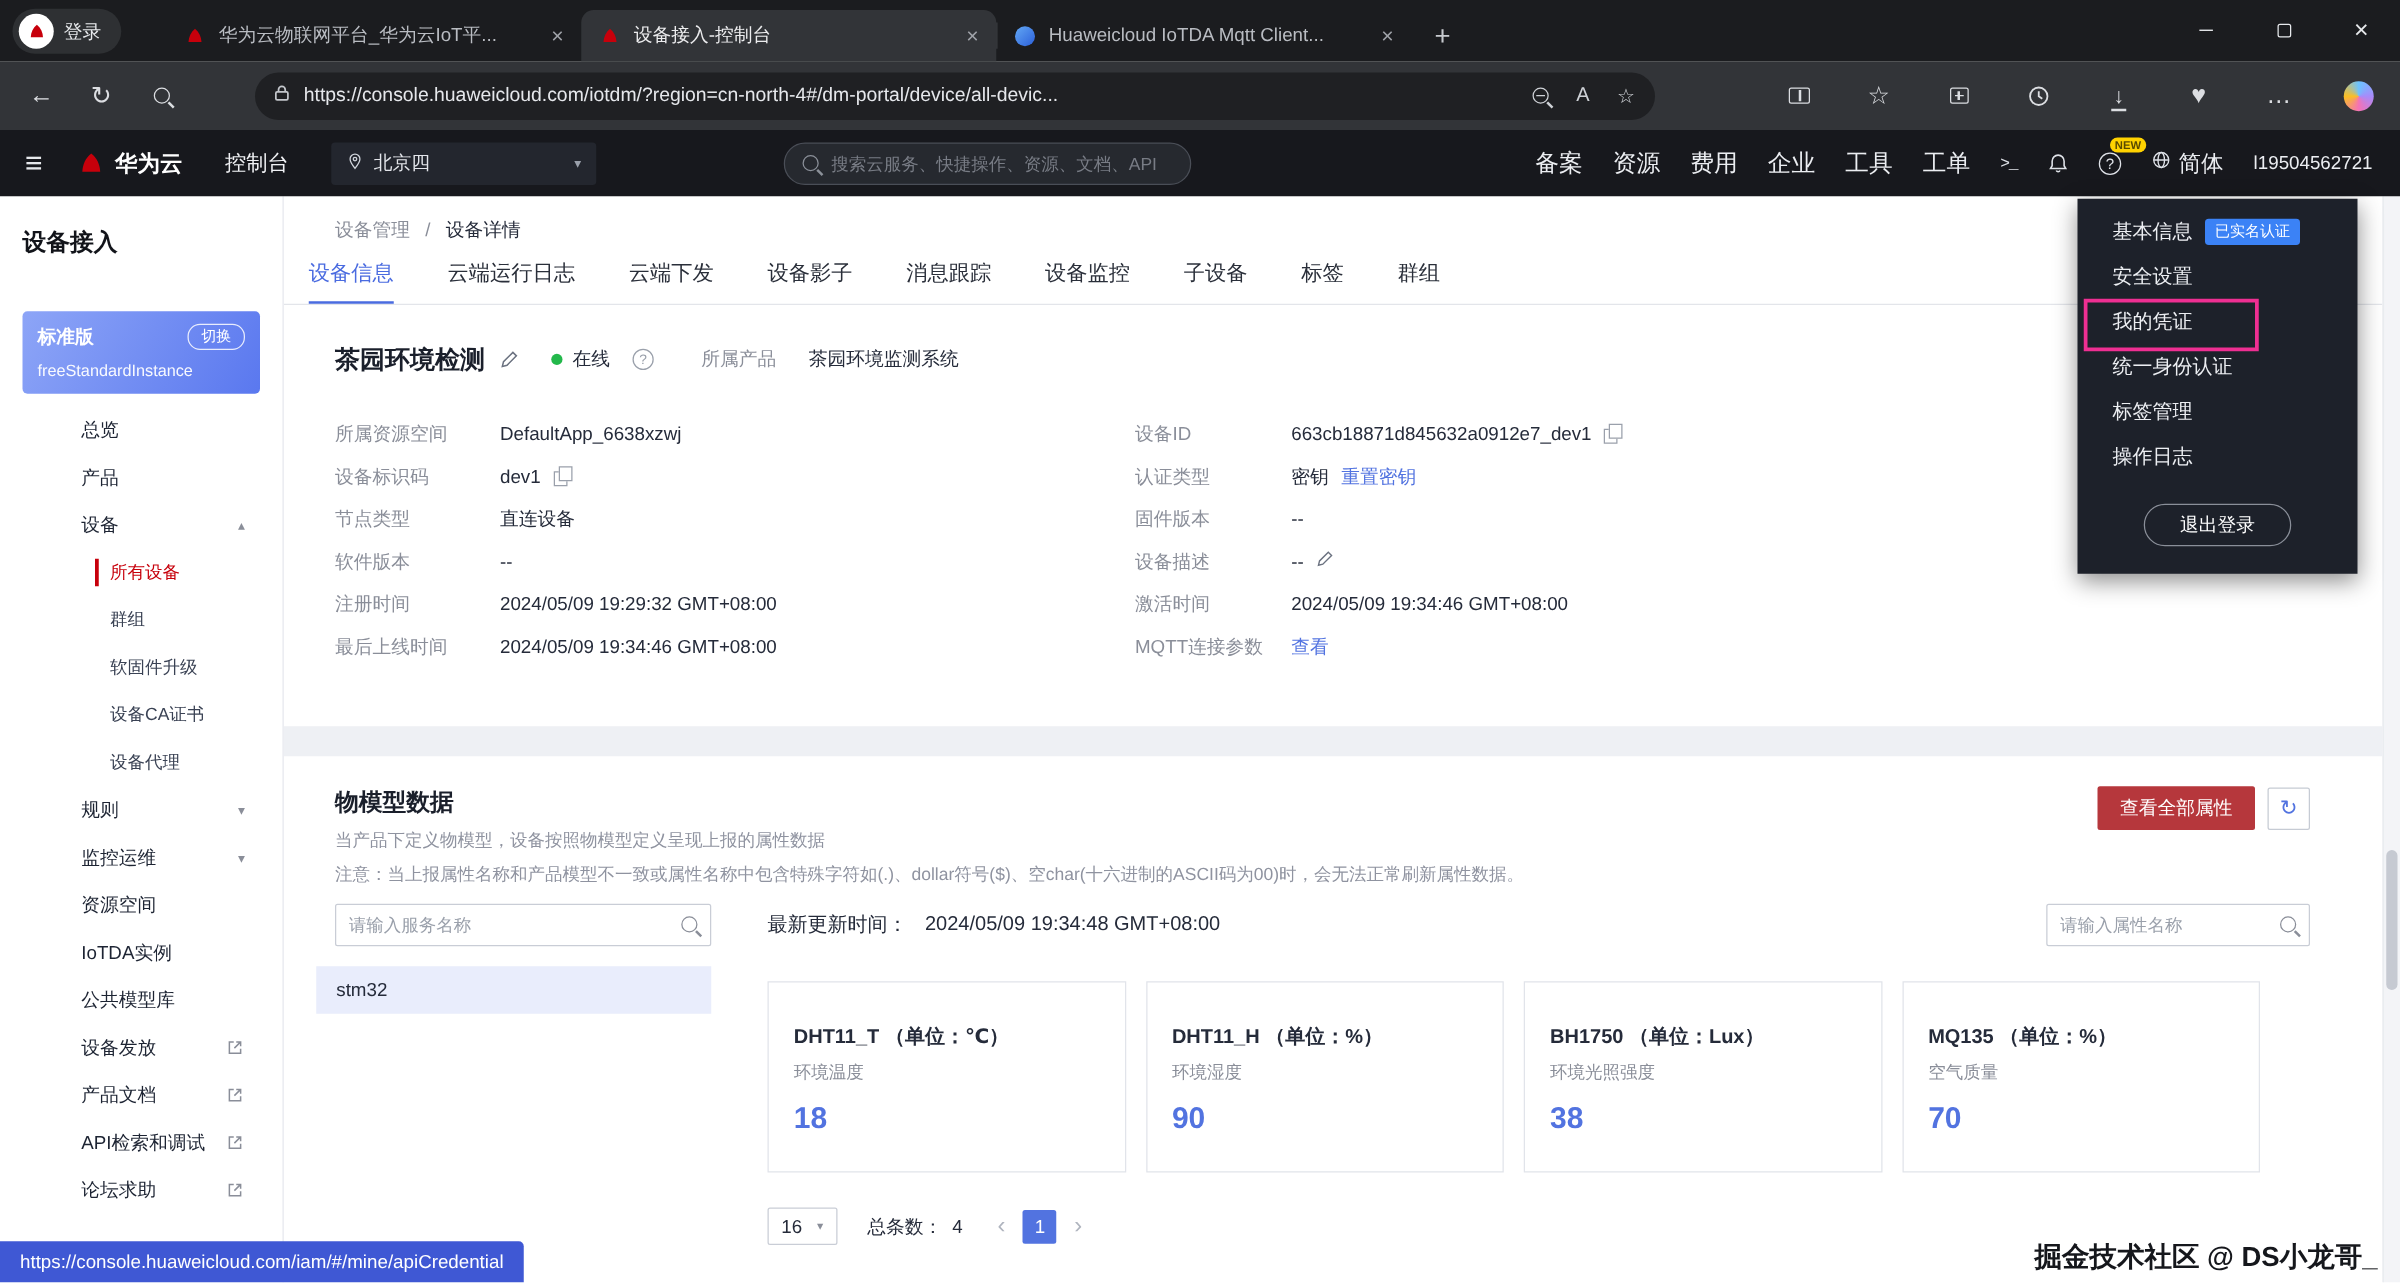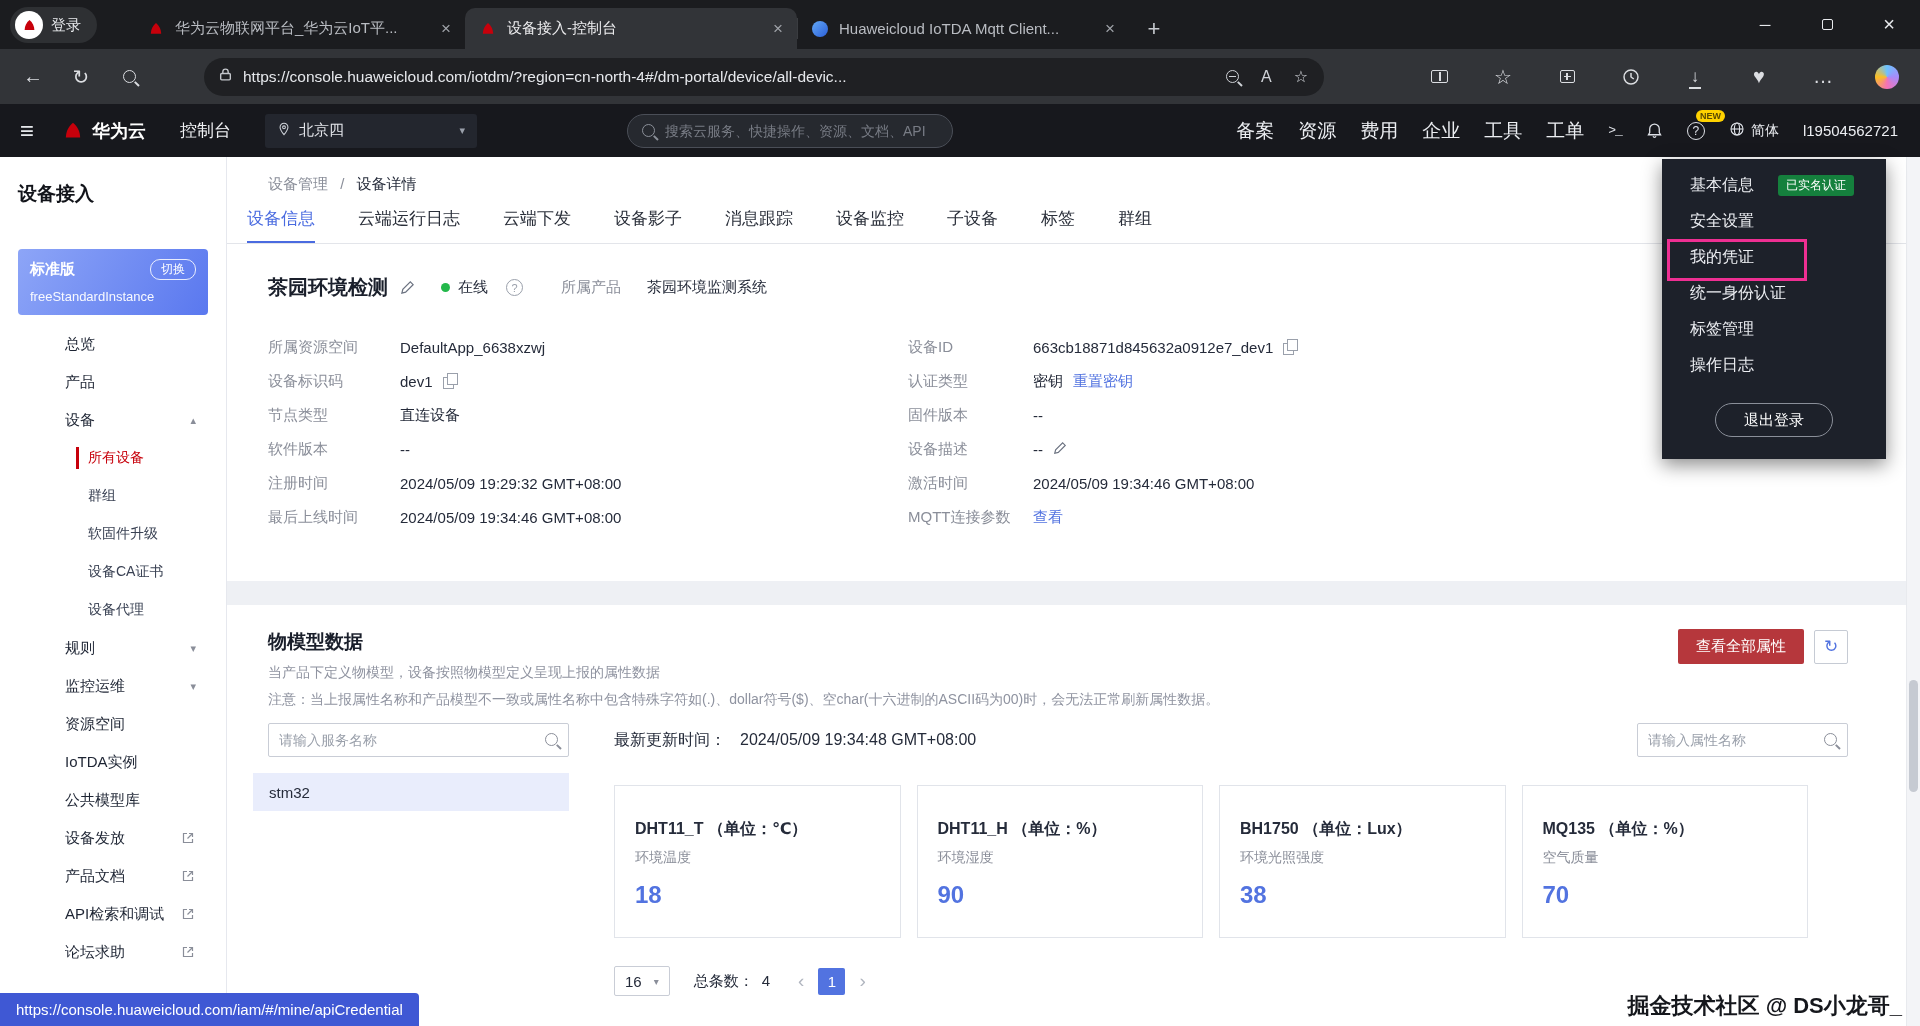--- a/index.html
+++ b/index.html
@@ -64,27 +64,27 @@
   .hw-search { margin-left:150px; width:326px; height:34px; border:1px solid #4a4e57; background:#26292f; border-radius:17px; display:flex; align-items:center; gap:10px; padding:0 14px; color:#8b9099; }
   .hw-search input { flex:1; background:transparent; border:0; outline:0; color:#cfd3da; font-size:14px; font-family:inherit; }
   .hw-search input::placeholder { color:#787c85; }
   .hw-right { margin-left:auto; display:flex; align-items:center; gap:24px; }
   .hw-nav { color:#eceef2; font-size:19px; cursor:pointer; white-space:nowrap; }
   .hw-ico { color:#dfe2e8; display:flex; align-items:center; cursor:pointer; }
   .term { font-family:"Liberation Mono","DejaVu Sans Mono",monospace; font-size:13px; letter-spacing:-1px; }
   .help-wrap { position:relative; }
   .q-circle { width:18px; height:18px; border-radius:50%; border:1.3px solid #dfe2e8; color:#dfe2e8; font-size:12px; display:flex; align-items:center; justify-content:center; }
   .new-badge { position:absolute; top:-12px; left:9px; background:#ffd200; color:#5b4a00; font-size:9px; font-weight:bold; padding:1px 4px; border-radius:6px; line-height:1.2; }
-  .hw-lang { display:flex; align-items:center; gap:6px; color:#eceef2; font-size:14px; cursor:pointer; }
+  .hw-lang { display:flex; align-items:center; gap:6px; color:#eceef2; font-size:18px; cursor:pointer; }
   .hw-account { color:#eceef2; font-size:15px; cursor:pointer; white-space:nowrap; }
 
   
   .user-menu { position:absolute; top:159px; right:34px; width:224px; background:#1d212a; box-shadow:0 6px 18px rgba(0,0,0,.45); padding:8px 0 22px; z-index:40; }
   .um-item { height:36px; display:flex; align-items:center; padding-left:28px; color:#eceef2; font-size:16px; cursor:pointer; position:relative; }
-  .um-badge { background:#15803d; color:#fff; font-size:12px; padding:2px 8px; border-radius:3px; margin-left:24px; }
+  .um-badge { background:#3b82f6; color:#fff; font-size:12px; padding:2px 8px; border-radius:3px; margin-left:10px; }
   .hl::after { content:''; position:absolute; left:5px; top:0; width:134px; height:36px; border:3px solid #ee2f92; pointer-events:none; }
   .logout-btn { margin:20px auto 0; width:118px; height:34px; border:1px solid #8a8f99; border-radius:17px; color:#fff; font-size:15px; display:flex; align-items:center; justify-content:center; cursor:pointer; }
 
   
   .sidebar { position:absolute; left:0; top:157px; width:227px; bottom:0; background:#fff; border-right:1px solid #e6e8ee; overflow:hidden; z-index:5; }
   .sb-title { font-size:19px; font-weight:bold; color:#12141a; padding:24px 0 0 18px; }
   .instance-card { margin:42px 18px 0; height:66px; border-radius:4px; background:linear-gradient(120deg,#8da5f7,#5a78ef); padding:10px 12px; color:#fff; position:relative; }
   .inst-top { display:flex; align-items:center; }
   .inst-edition { font-size:15px; font-weight:bold; }
   .inst-switch { margin-left:auto; font-size:12px; border:1px solid rgba(255,255,255,.85); border-radius:10px; padding:1px 10px; cursor:pointer; }

